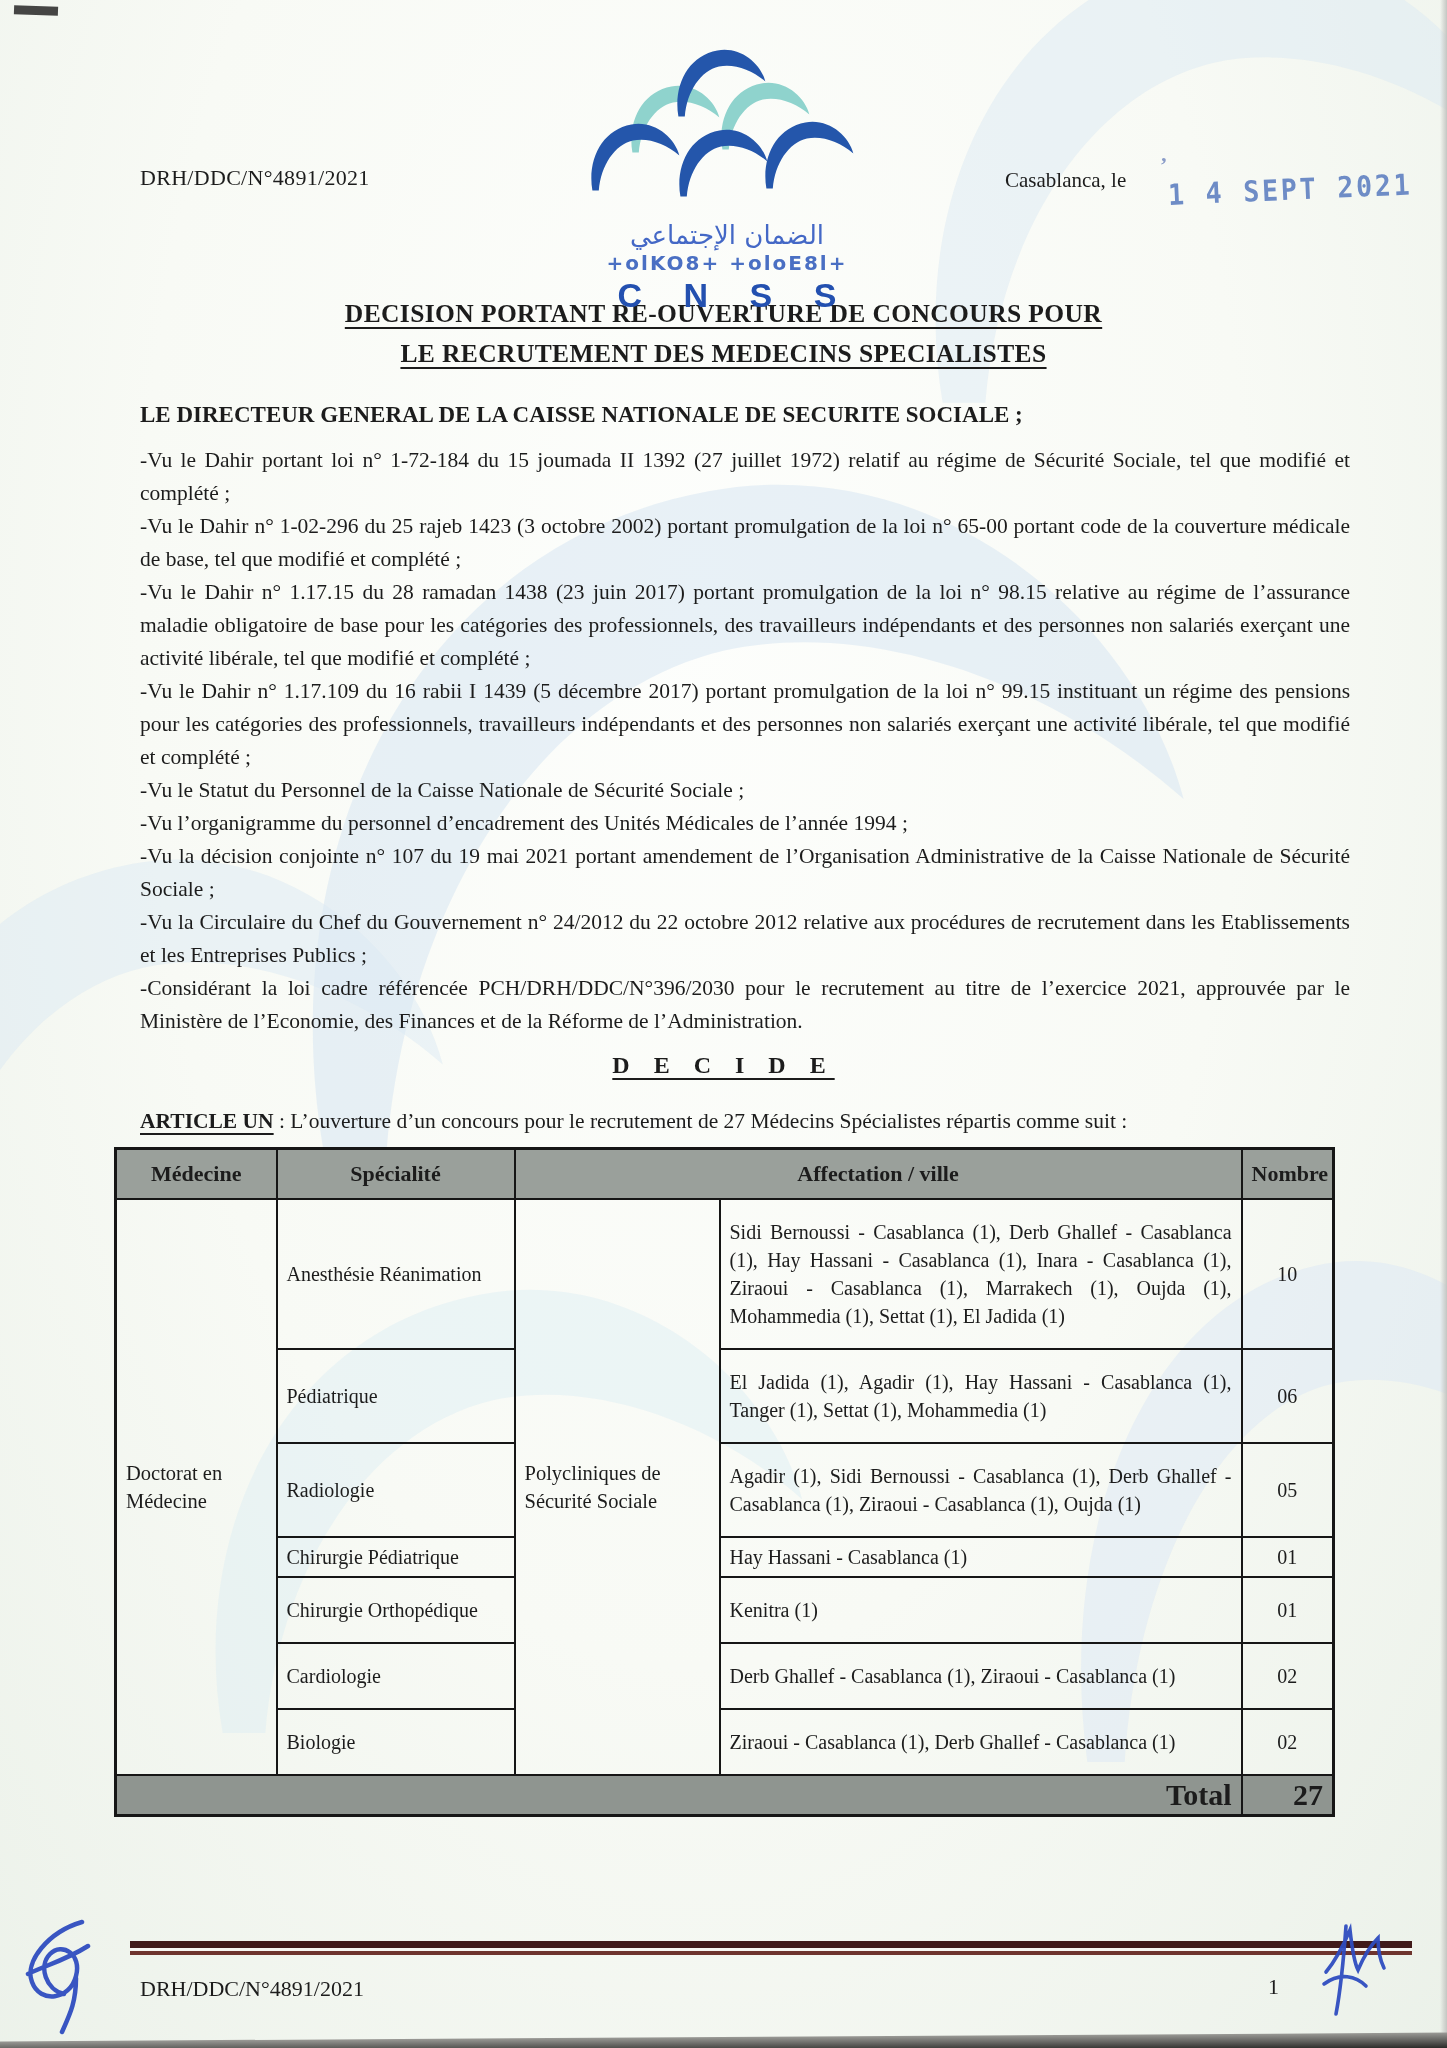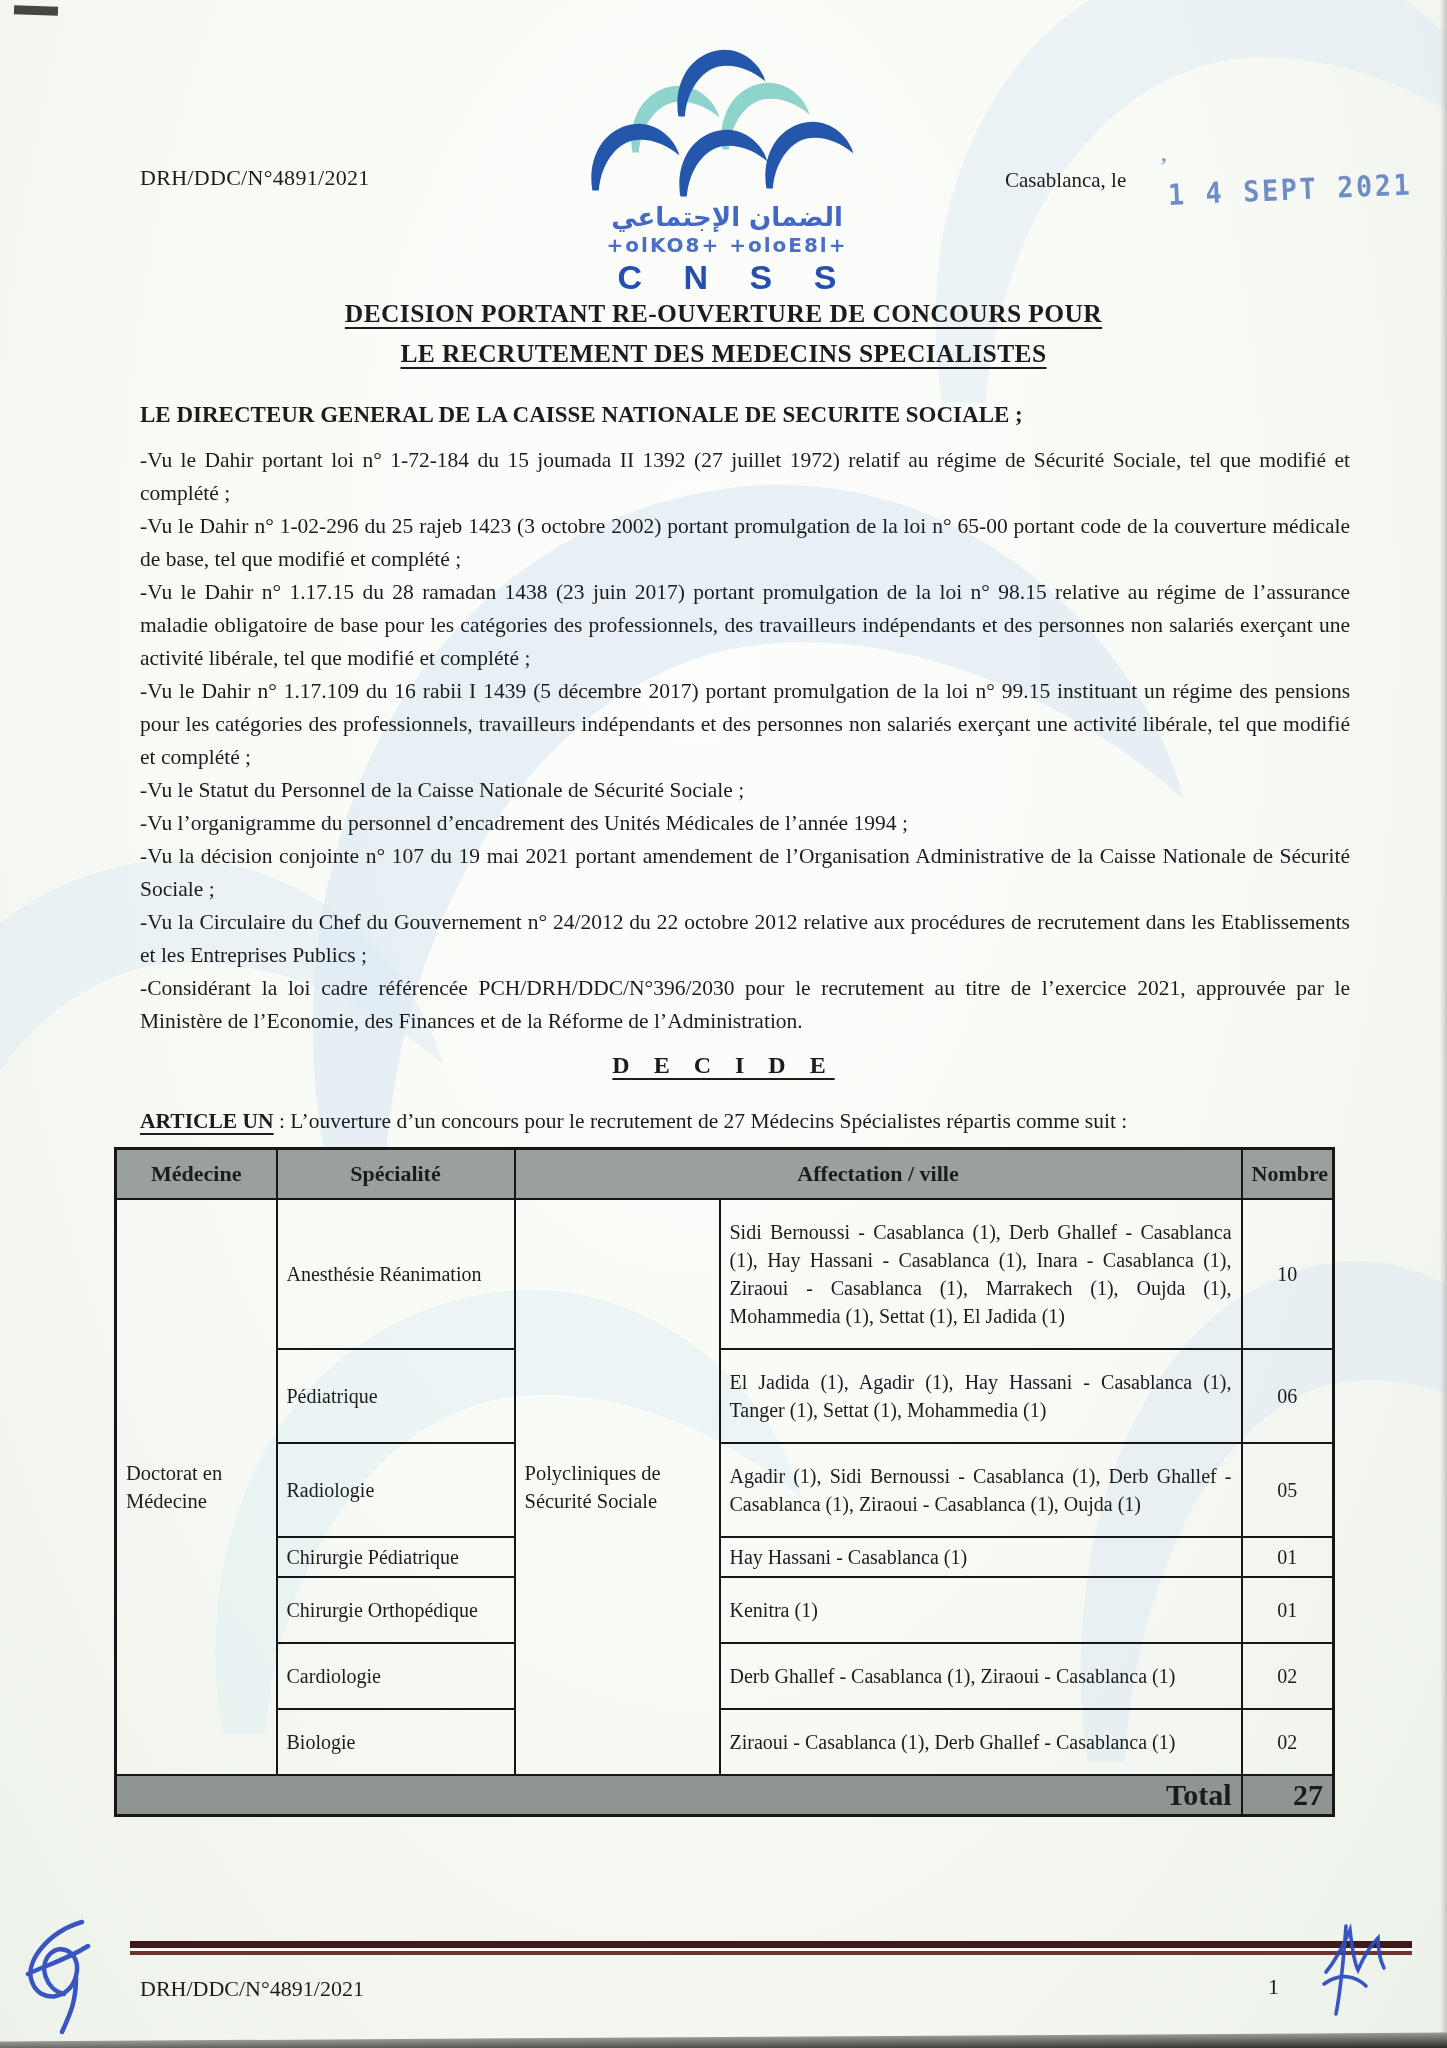--- a/index.html
+++ b/index.html
@@ -18,21 +18,21 @@
   .stamp{
     position:absolute; left:1168px; top:178px;
     font-family:"DejaVu Sans Mono",monospace; font-weight:bold; font-size:29px;
     color:#6383c3; letter-spacing:3px; opacity:.92;
     transform:rotate(-2.5deg) scaleX(.92); transform-origin:left center; white-space:nowrap;
   }
   .stamp-tick{position:absolute; left:1160px; top:152px; color:#8a9cc8; font-size:22px; font-weight:bold;}
   .logo{position:absolute; left:592px; top:48px; width:270px; text-align:center;}
   .arches{position:relative; width:270px; height:152px; margin:0 auto;}
   .arch{position:absolute;}
-  .logo-ar{font-family:"DejaVu Sans",sans-serif; font-weight:bold; font-size:26px; color:#4468c6; line-height:30px; margin-top:2px;}
+  .logo-ar{font-family:"DejaVu Sans",sans-serif; font-weight:normal; font-size:26px; color:#4468c6; line-height:30px; margin-top:20px;}
   .logo-tf{font-family:"DejaVu Sans",sans-serif; font-weight:bold; font-size:20px; color:#4a6fc3; letter-spacing:2px; line-height:26px;}
   .logo-cnss{font-family:"Liberation Sans",sans-serif; font-weight:bold; font-size:34px; color:#2350b0; letter-spacing:16px; line-height:38px; text-indent:16px;}
   
   .title{margin-top:6px; text-align:center; font-weight:bold; font-size:25.5px; line-height:40px; letter-spacing:.4px;}
   .title .u, .decide .u, .art-label{
     text-decoration:underline; text-decoration-thickness:2.2px; text-underline-offset:5px;
   }
   .addressee{margin:26px 95px 0 140px; font-weight:bold; font-size:23px; line-height:30px;}
   .preamble{margin:14px 97px 0 140px; font-size:21.5px; line-height:33px; text-align:justify;}
   .preamble p{margin:0;}

